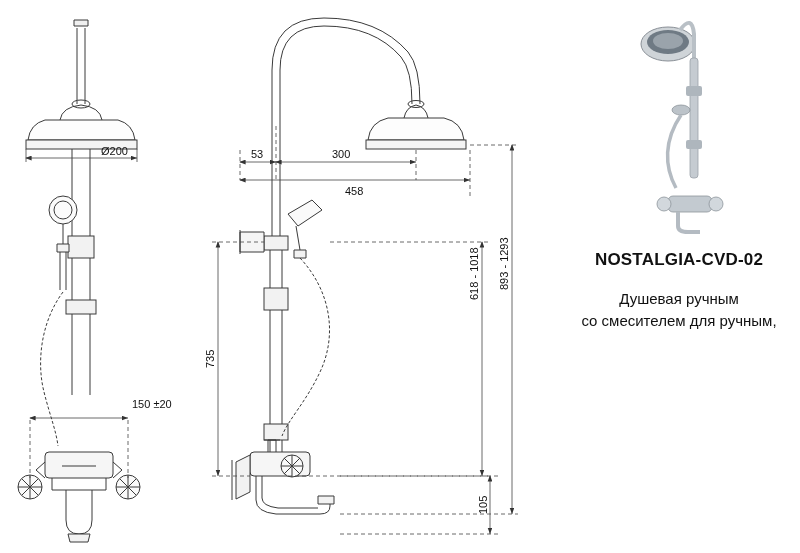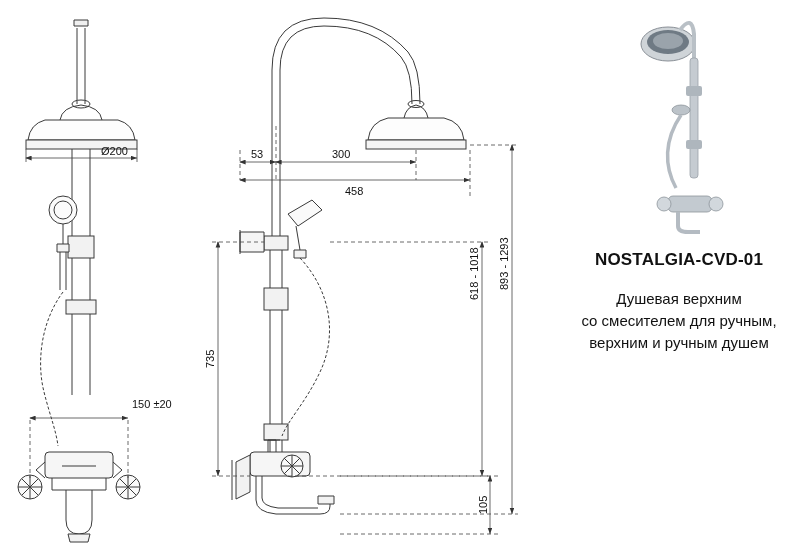--- a/index.html
+++ b/index.html
@@ -187,21 +187,20 @@
       <ellipse cx="681" cy="110" rx="9" ry="5" fill="#bcc3c9" stroke="#8d949b" stroke-width="0.8"></ellipse>
       <path d="M681,115 C664,140 664,166 676,188" stroke="#b4bbc2" stroke-width="3.5" fill="none"></path>
       <rect x="668" y="196" width="44" height="16" rx="5" fill="#c3cad0" stroke="#8d949b" stroke-width="0.8"></rect>
       <circle cx="664" cy="204" r="7" fill="#d2d8dd" stroke="#8d949b" stroke-width="0.8"></circle>
       <circle cx="716" cy="204" r="7" fill="#d2d8dd" stroke="#8d949b" stroke-width="0.8"></circle>
       <path d="M678,212 L678,226 Q678,232 688,232 L700,232" stroke="#b4bbc2" stroke-width="4" fill="none"></path>
     </g>
   </svg>
 
   <div class="product-block">
-    <div class="product-code">NOSTALGIA-CVD-01</div>
+    <div class="product-code">NOSTALGIA-CVD-02</div>
     <div class="product-desc">
-      <span>Душевая верхним</span>
+      <span>Душевая ручным</span>
       <span>со смесителем для ручным,</span>
-      <span>верхним и ручным душем</span>
     </div>
   </div>
 
 </div>
 
 </body></html>

